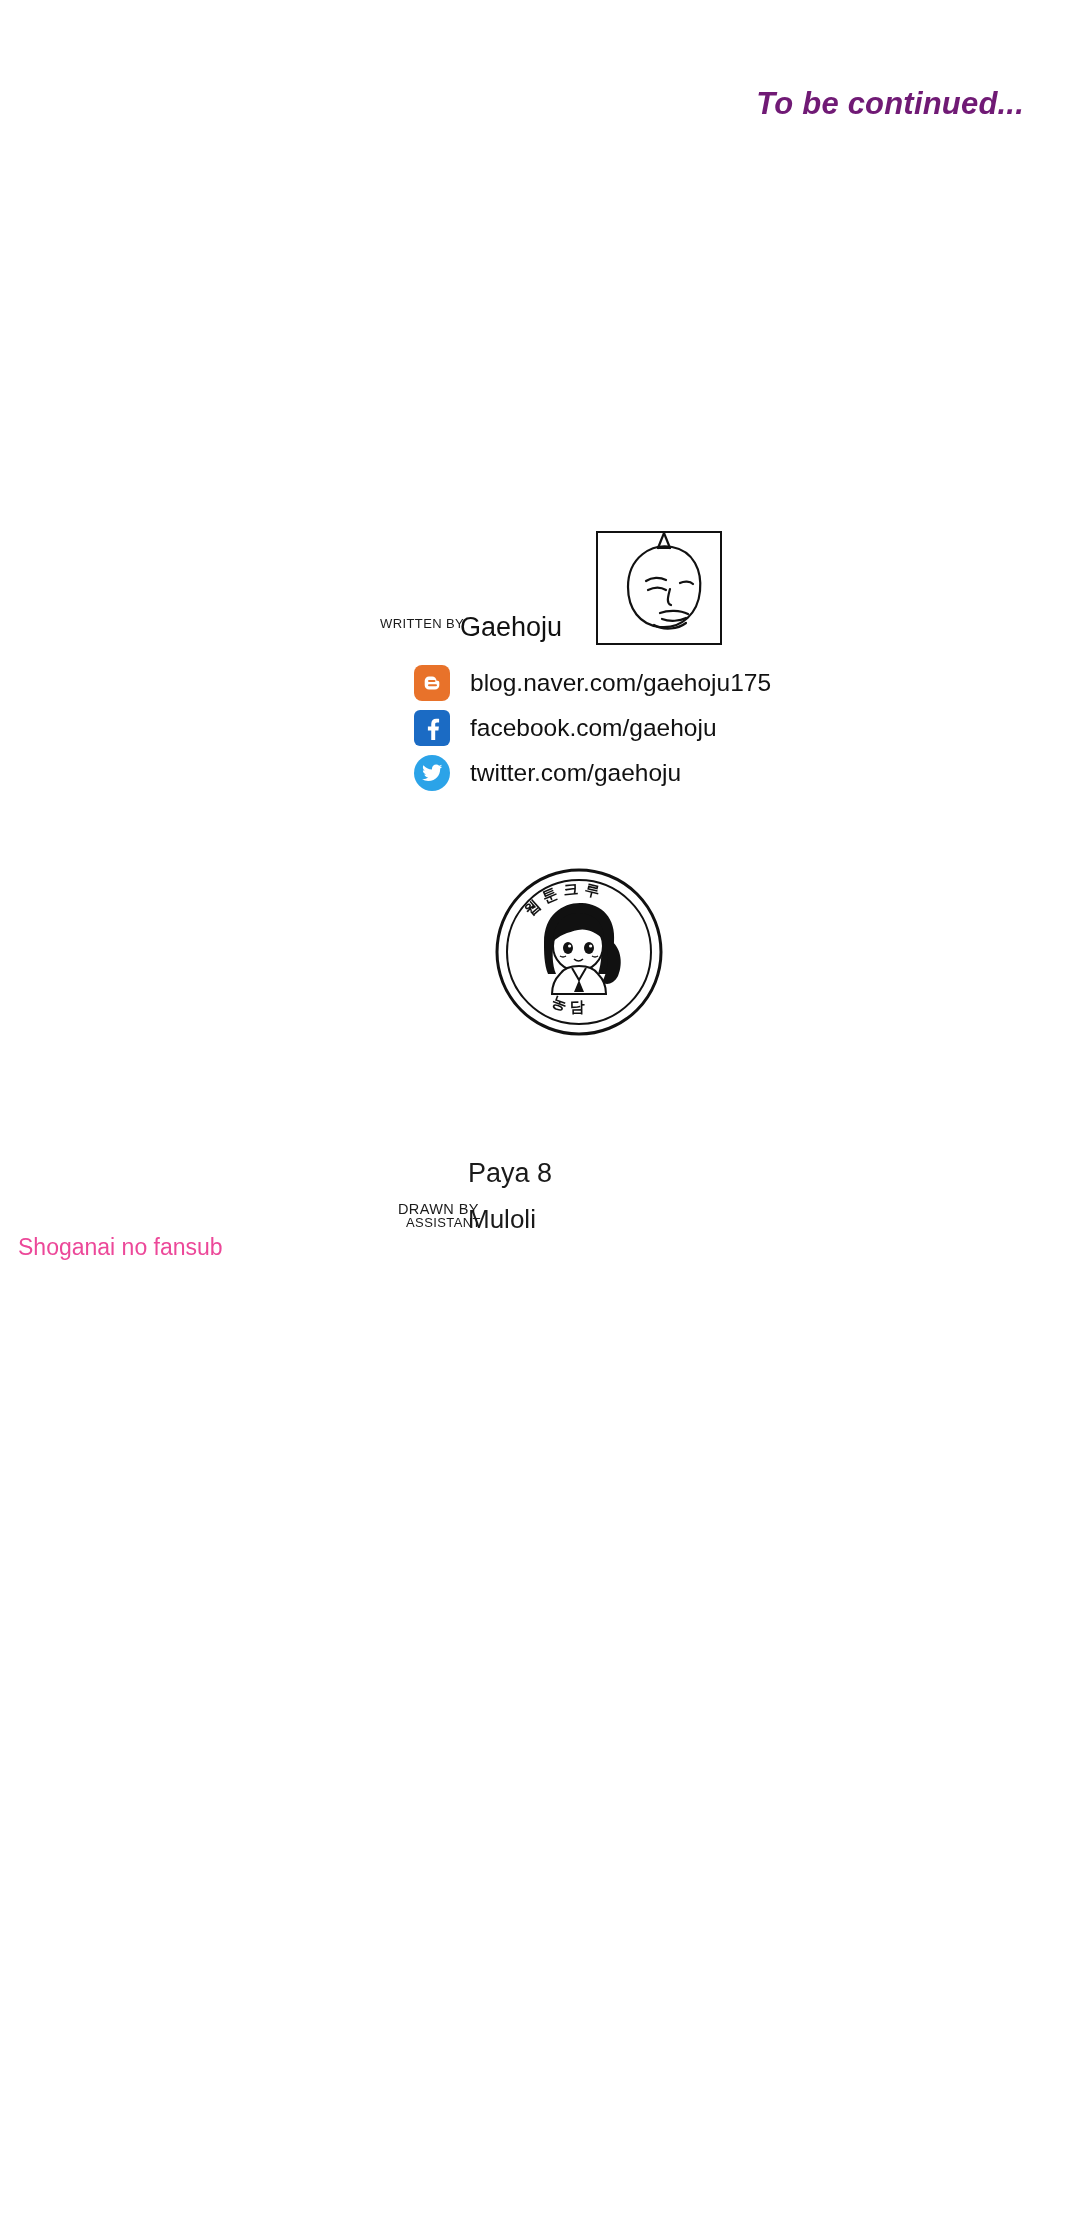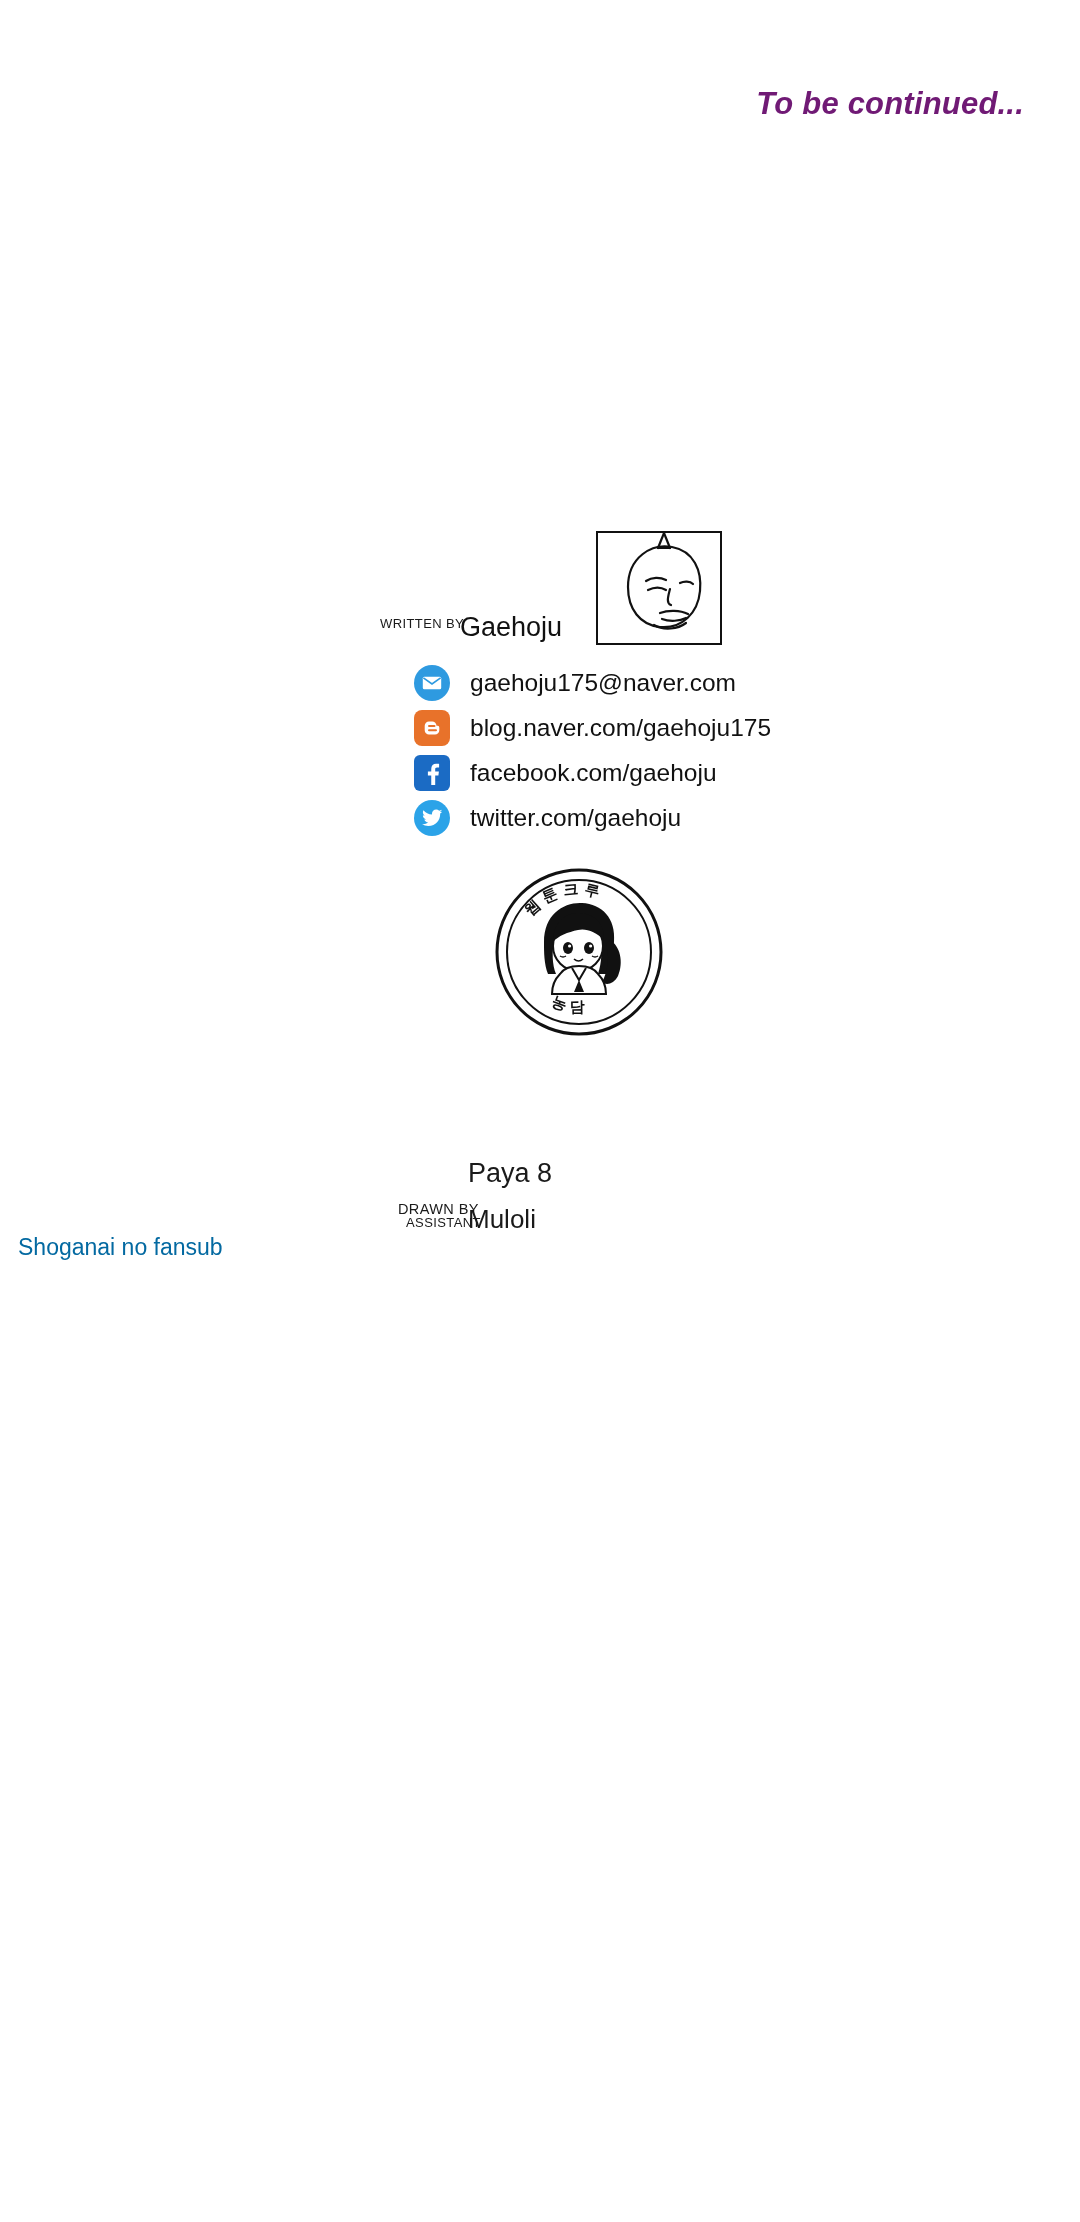--- a/index.html
+++ b/index.html
@@ -170,21 +170,21 @@
     font-size: 26px;
     text-align: center;
   }
 
   
   .fansub {
     position: absolute;
     top: 1234px;
     left: 18px;
     font-size: 23px;
-    color: #0369a1;
+    color: #ec4899;
   }
 </style>
 </head>
 <body>
 
 <div class="page">
 
   <div class="tbc">To be continued...</div>
 
 
@@ -213,29 +213,20 @@
     </svg>
   </div>
 
   <div class="writer-row">
     <span class="writer-label">WRITTEN BY</span>
     <span class="writer-name">Gaehoju</span>
   </div>
 
   <div class="links">
 
-    <div class="link-row">
-      <span class="link-icon ic-mail">
-        <svg width="20" height="14" viewBox="0 0 20 14" xmlns="http://www.w3.org/2000/svg">
-          <rect x="0.8" y="0.8" width="18.4" height="12.4" rx="1.5" fill="#ffffff"></rect>
-          <path d="M1.4 1.8 L10 8 L18.6 1.8" fill="none" stroke="#2e9ae0" stroke-width="1.6"></path>
-        </svg>
-      </span>
-      <span class="link-text">gaehoju175@naver.com</span>
-    </div>
 
     <div class="link-row">
       <span class="link-icon ic-blog">
         <svg width="22" height="22" viewBox="0 0 22 22" xmlns="http://www.w3.org/2000/svg">
           <path d="M8 4.5 h3.2 a4.3 4.3 0 0 1 4.3 4.3 h1.2 a1.6 1.6 0 0 1 1.6 1.6 v2.8 a4.3 4.3 0 0 1 -4.3 4.3 H8 a4.3 4.3 0 0 1 -4.3 -4.3 V8.8 A4.3 4.3 0 0 1 8 4.5 z" fill="#ffffff"></path>
           <rect x="7" y="8" width="7.5" height="2.1" rx="1.05" fill="#e8722a"></rect>
           <rect x="7" y="12.2" width="9" height="2.1" rx="1.05" fill="#e8722a"></rect>
         </svg>
       </span>
       <span class="link-text">blog.naver.com/gaehoju175</span>

